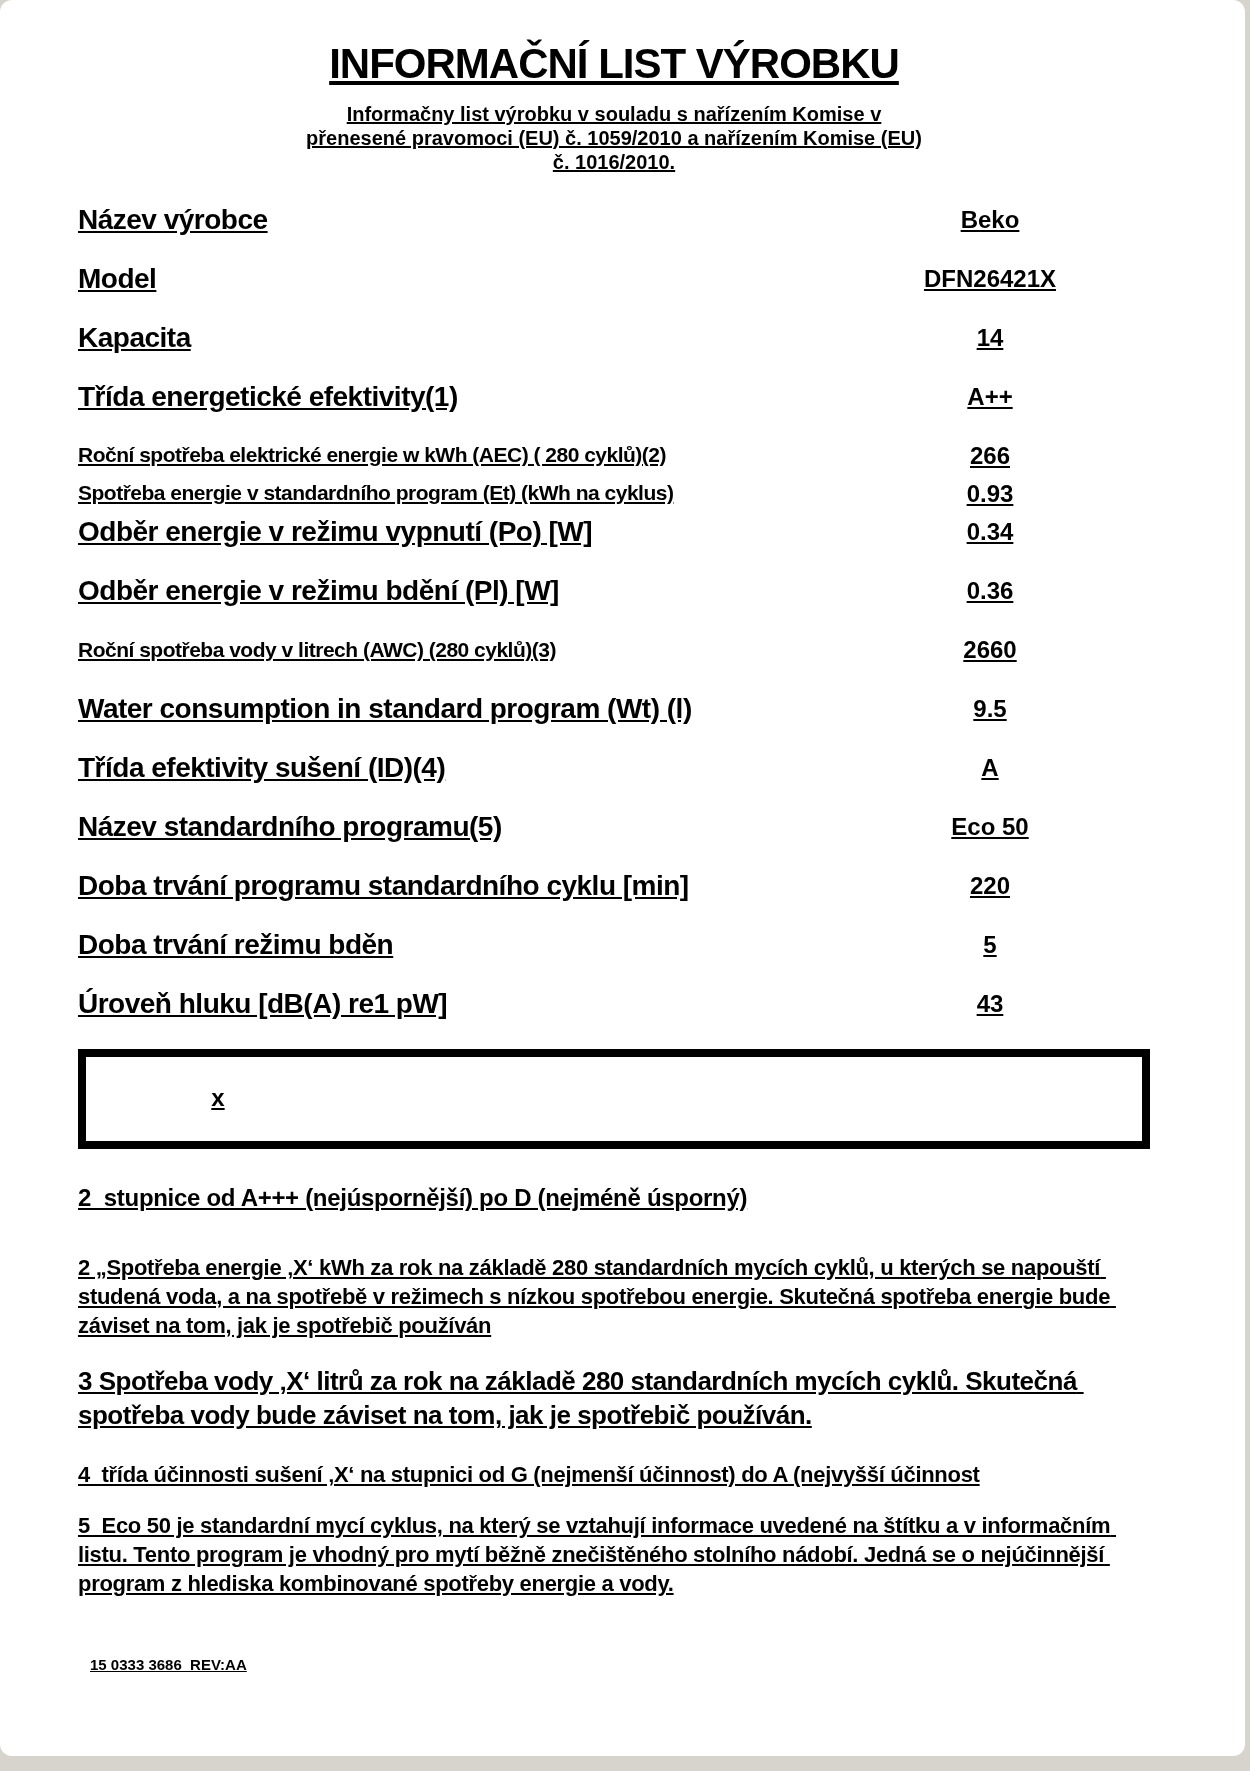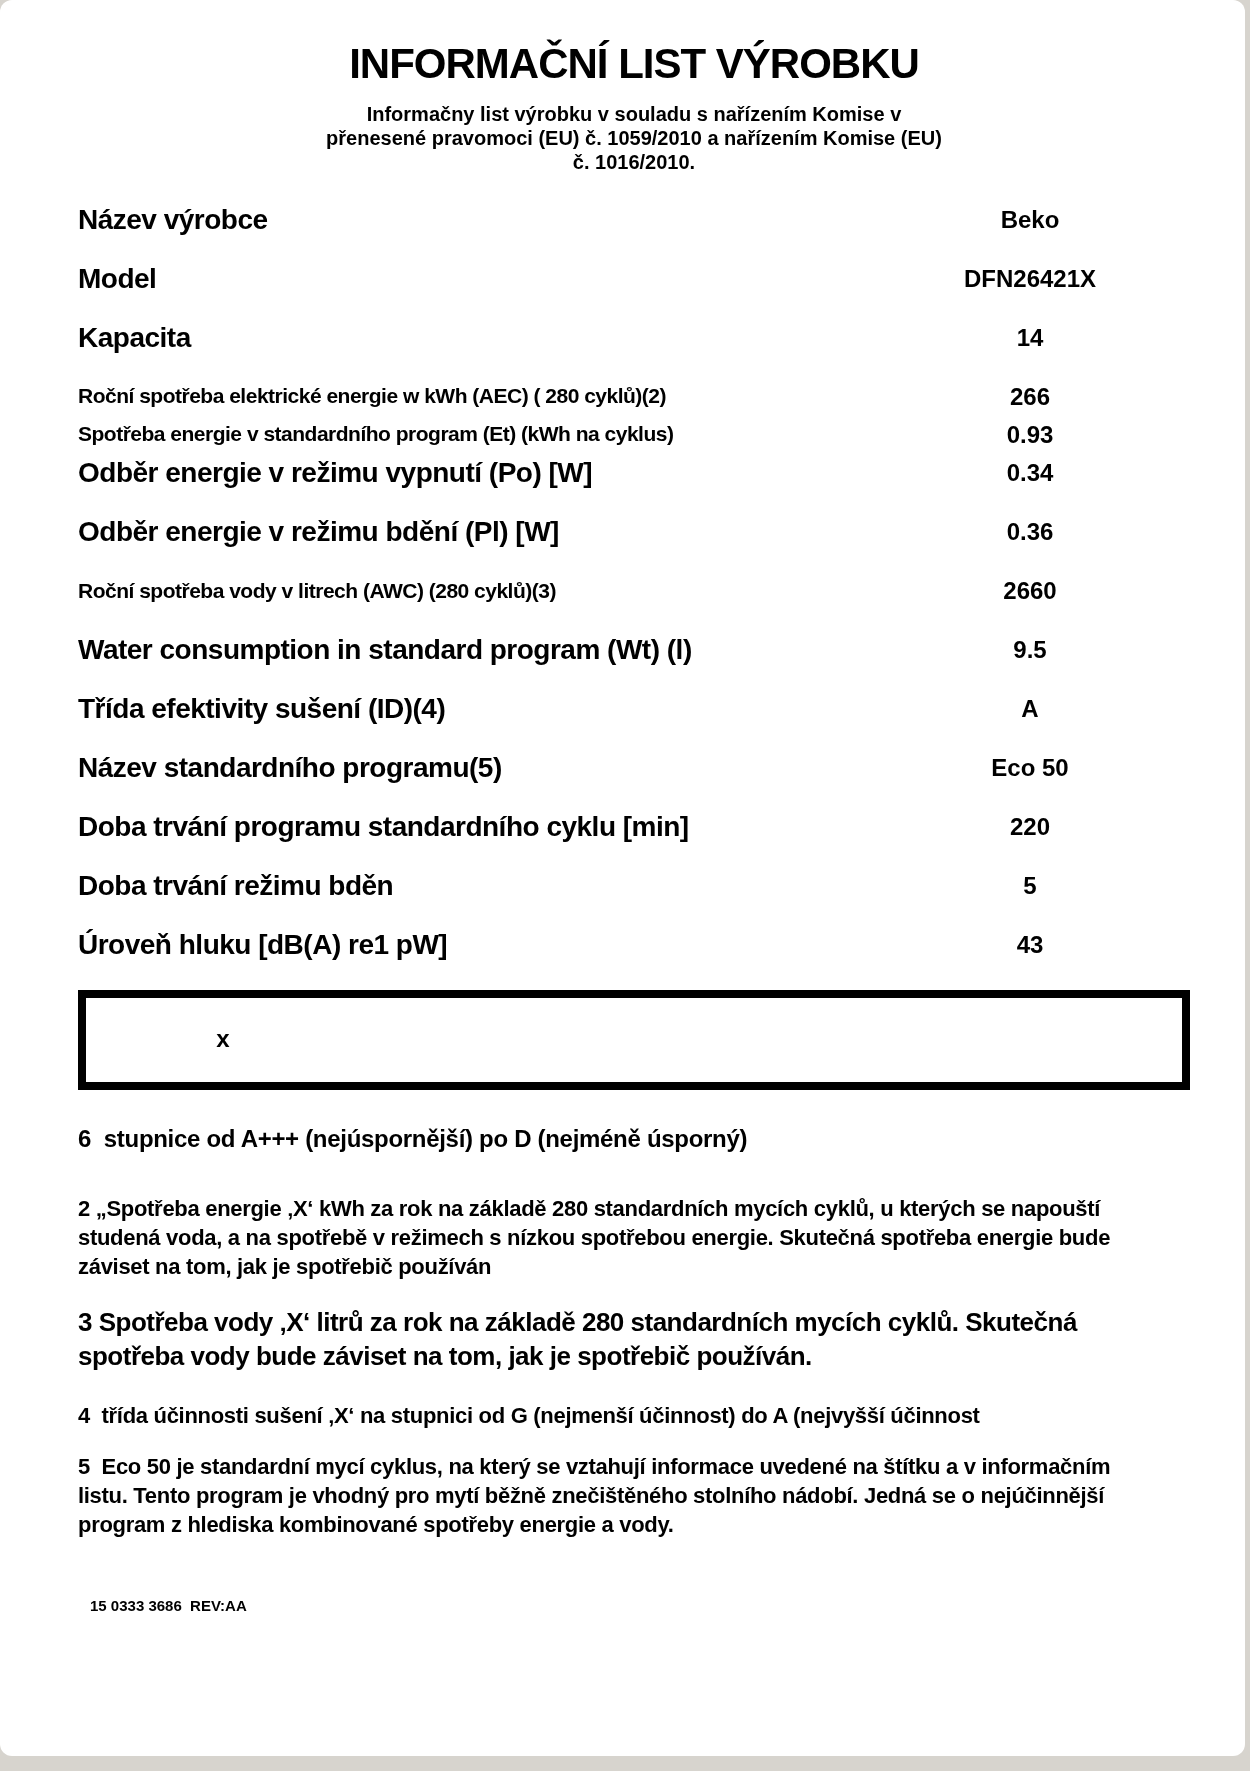--- a/index.html
+++ b/index.html
@@ -10,21 +10,21 @@
     color: #000;
     overflow: hidden;
   }
   .page {
     position: absolute; left: 0; top: 0;
     width: 1245px; height: 1756px;
     background: #ffffff;
     border-radius: 12px;
     overflow: hidden;
   }
-  .content { padding: 40px 55px 0 78px; }
+  .content { padding: 40px 95px 0 78px; text-decoration: underline; }
 
   .doc-title {
     text-align: center;
     font-size: 42px; font-weight: bold;
     line-height: 48px;
     letter-spacing: -1px;
   }
   .doc-subtitle {
     margin-top: 14px;
     text-align: center;
@@ -101,20 +101,24 @@
         <div class="spec-value">Beko</div>
       </div>
       <div class="spec-row">
         <div class="spec-label">Model</div>
         <div class="spec-value">DFN26421X</div>
       </div>
       <div class="spec-row">
         <div class="spec-label">Kapacita</div>
         <div class="spec-value">14</div>
       </div>
+      <div class="spec-row">
+        <div class="spec-label">Třída energetické efektivity(1)</div>
+        <div class="spec-value">A++</div>
+      </div>
       <div class="spec-row sm">
         <div class="spec-label">Roční spotřeba elektrické energie w kWh (AEC) ( 280 cyklů)(2)</div>
         <div class="spec-value">266</div>
       </div>
       <div class="spec-row sm">
         <div class="spec-label">Spotřeba energie v standardního program (Et) (kWh na cyklus)</div>
         <div class="spec-value">0.93</div>
       </div>
       <div class="spec-row">
         <div class="spec-label">Odběr energie v režimu vypnutí (Po) [W]</div>
@@ -156,21 +160,21 @@
 
     <div class="install-box">
       <div class="install-row install-mark-row">
         <div class="install-mark-cell">x</div>
         <div class="install-mark-cell"></div>
         <div class="install-mark-cell"></div>
         <div class="install-mark-cell"></div>
       </div>
     </div>
 
-    <div class="footnote fn-1">6  stupnice od A+++ (nejúspornější) po D (nejméně úsporný)</div>
+    <div class="footnote fn-1">2  stupnice od A+++ (nejúspornější) po D (nejméně úsporný)</div>
     <div class="footnote fn-2">2 „Spotřeba energie ‚X‘ kWh za rok na základě 280 standardních mycích cyklů, u kterých se napouští studená voda, a na spotřebě v režimech s nízkou spotřebou energie. Skutečná spotřeba energie bude záviset na tom, jak je spotřebič používán</div>
     <div class="footnote fn-3">3 Spotřeba vody ‚X‘ litrů za rok na základě 280 standardních mycích cyklů. Skutečná spotřeba vody bude záviset na tom, jak je spotřebič používán.</div>
     <div class="footnote fn-4">4  třída účinnosti sušení ‚X‘ na stupnici od G (nejmenší účinnost) do A (nejvyšší účinnost</div>
     <div class="footnote fn-5">5  Eco 50 je standardní mycí cyklus, na který se vztahují informace uvedené na štítku a v informačním listu. Tento program je vhodný pro mytí běžně znečištěného stolního nádobí. Jedná se o nejúčinnější program z hlediska kombinované spotřeby energie a vody.</div>
 
     <div class="doc-footer">15 0333 3686  REV:AA</div>
 
   </div>
 </div>
 

